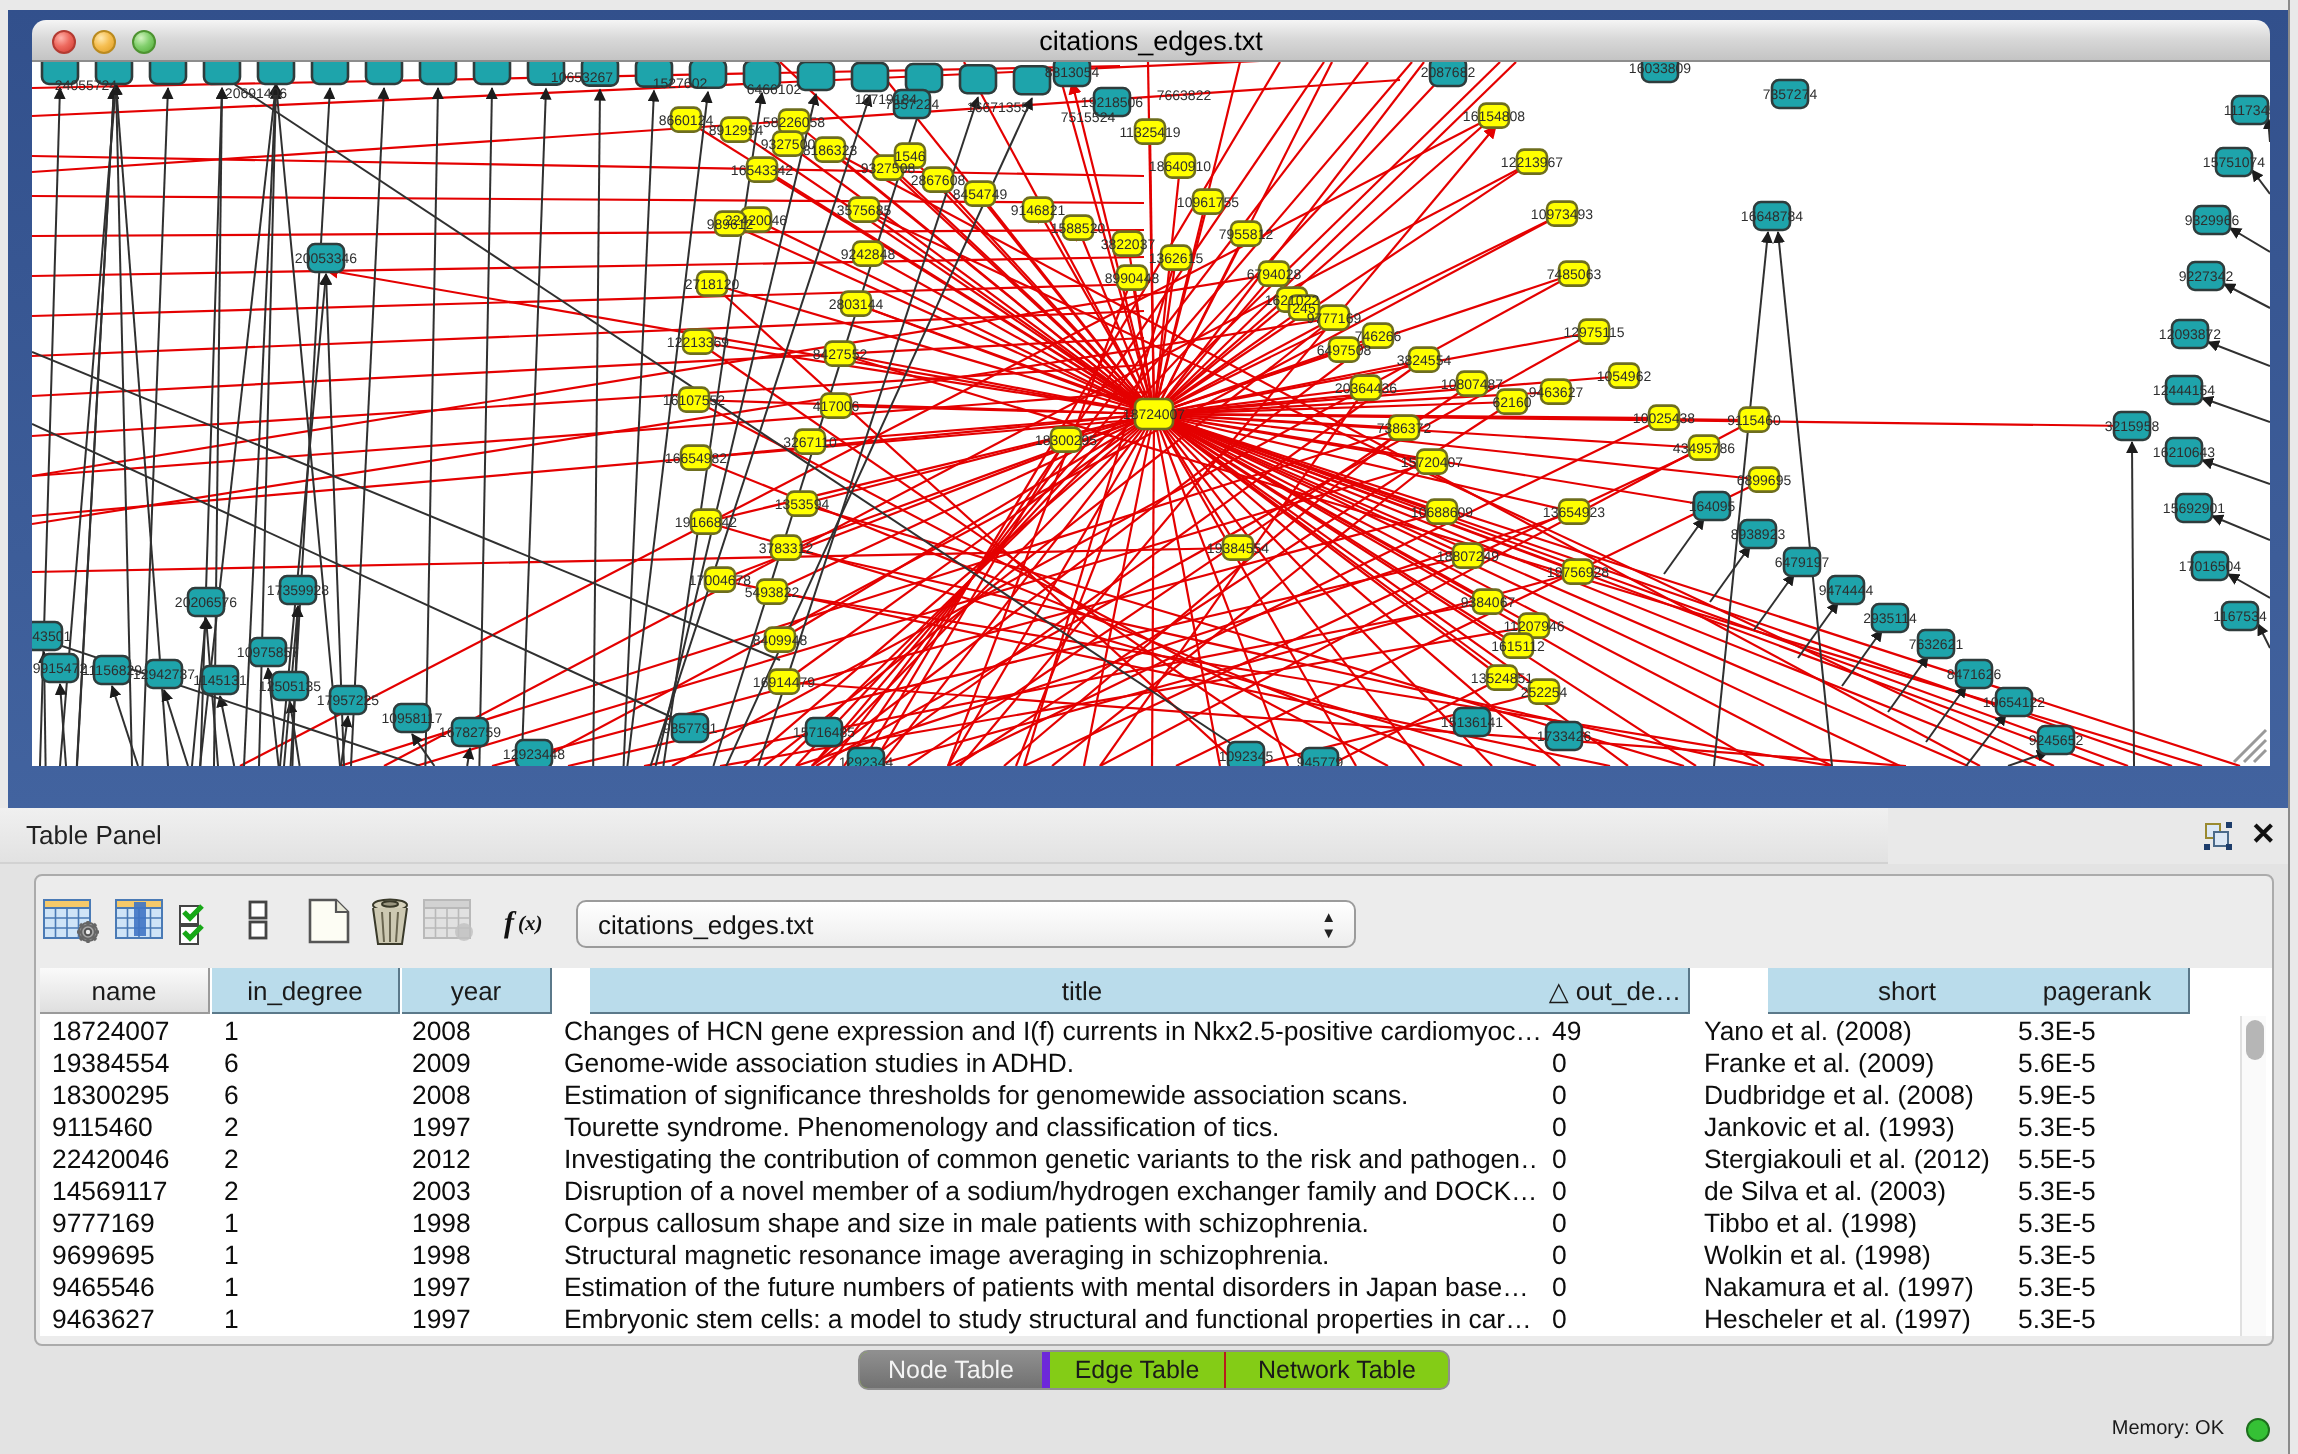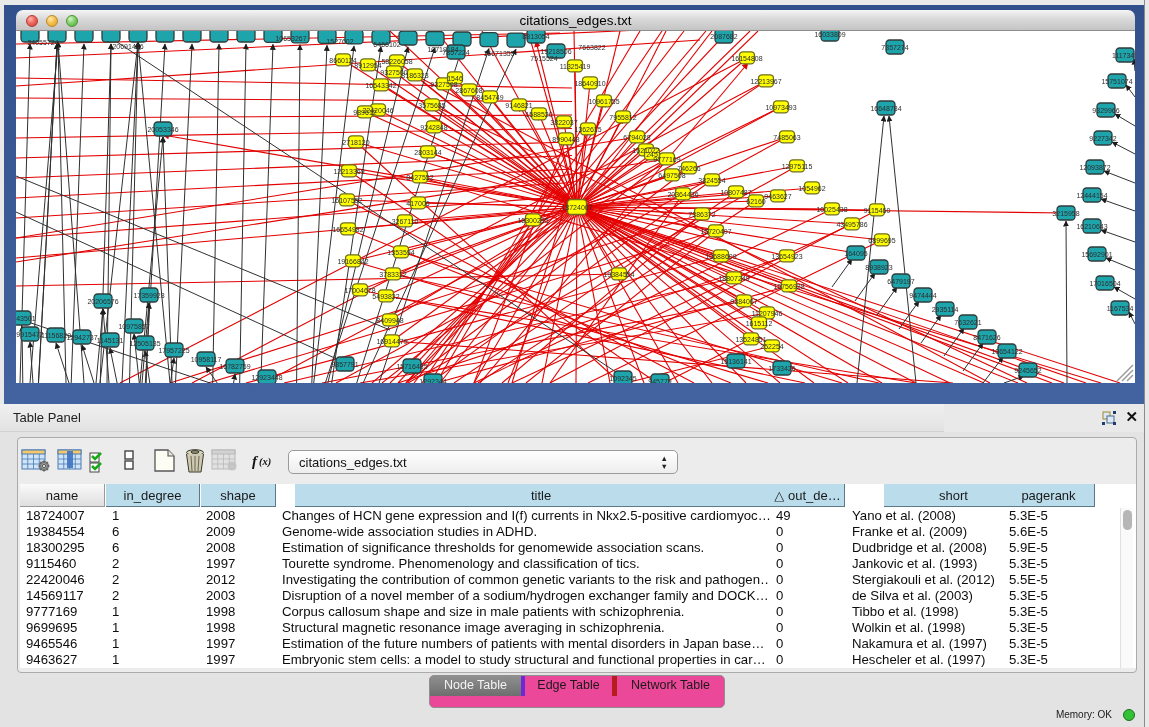--- a/index.html
+++ b/index.html
@@ -48,28 +48,28 @@
 .c0 { left:6px; width:80px; }
 .c1 { left:92px; width:88px; }
 .c2 { left:186px; width:70px; }
 .c3 { left:262px; width:488px; }
 .c4 { left:756px; width:68px; }
 .c5 { left:832px; width:150px; }
 .c6 { left:989px; width:86px; }
 #vscroll { position:absolute; right:3px; top:24px; width:13px; height:160px; background:#fafafa; border-left:1px solid #e0e0e0;}
 #vthumb { position:absolute; left:2px; top:2px; width:9px; height:20px; border-radius:5px; background:#b6b6b6; }
 
-#tabs { position:absolute; left:411px; top:237px; height:33px; display:flex;
-  border:1px solid #8f8f8f; border-radius:5px; overflow:hidden; background:#ec4899;
+#tabs { position:absolute; left:411px; top:237px; height:20px; display:flex;
+  border:1px solid #8f8f8f; border-radius:5px; overflow:hidden; background:#84cc16;
   font-size:12.5px; }
 #tabs .seg { height:20px; line-height:19px; text-align:center; color:#1a1a1a; }
 #tabs .sel { background:linear-gradient(#8f8f8f,#6e6e6e); color:#f4f4f4; }
 #tabs .s0 { width:91px; }
 #tabs .s1 { width:91px; border-left:4px solid #6d28d9;}
-#tabs .s2 { width:112px; border-left:5px solid #b91c1c;}
+#tabs .s2 { width:112px; border-left:1px solid #b91c1c;}
 
 #status { position:absolute; left:0; top:700px; width:1149px; height:27px; }
 #status .m { position:absolute; right:37px; top:9px; font-size:10px; color:#1a1a1a; }
 #memdot { position:absolute; right:14px; top:9px; width:12px; height:12px; border-radius:50%;
   background:#35c135; border:1.5px solid #1e701e; }
 
 #redge { position:absolute; right:0px; top:0; width:5px; height:727px; background:#e9e9e9; border-left:1px solid #8b8b8b;}
 
 #pf { position:absolute; right:33px; top:411px; width:14px; height:14px; }
 #pc { position:absolute; right:11px; top:408px; font-size:15px; font-weight:700; color:#111; }
@@ -700,21 +700,21 @@
           </g>
 <circle cx="212" cy="20" r="4.5" fill="#c0c0c0" opacity="0.8"></circle>
 <text x="232" y="20" font-style="italic" font-weight="700" font-size="15" fill="#111" font-family="Liberation Serif,serif">f</text>
 <text x="239" y="19" font-style="italic" font-weight="700" font-size="10.5" fill="#111" font-family="Liberation Serif,serif">(x)</text>
         </svg>
       <div id="combo">citations_edges.txt<span class="arr">▲<br>▼</span></div>
       <div id="table">
         <div id="thead">
           <span class="h0">name</span>
             <span class="h1">in_degree</span>
-            <span class="h2">shape</span>
+            <span class="h2">year</span>
           <span class="h3">title</span>
             <span class="h4">△ out_de…</span>
             <span class="h5">short</span>
           <span class="h6">pagerank</span>
         </div>
         <div id="tbody">
 <div class="tr">
               <span class="c0">18724007</span>
               <span class="c1">1</span>
               <span class="c2">2008</span>

